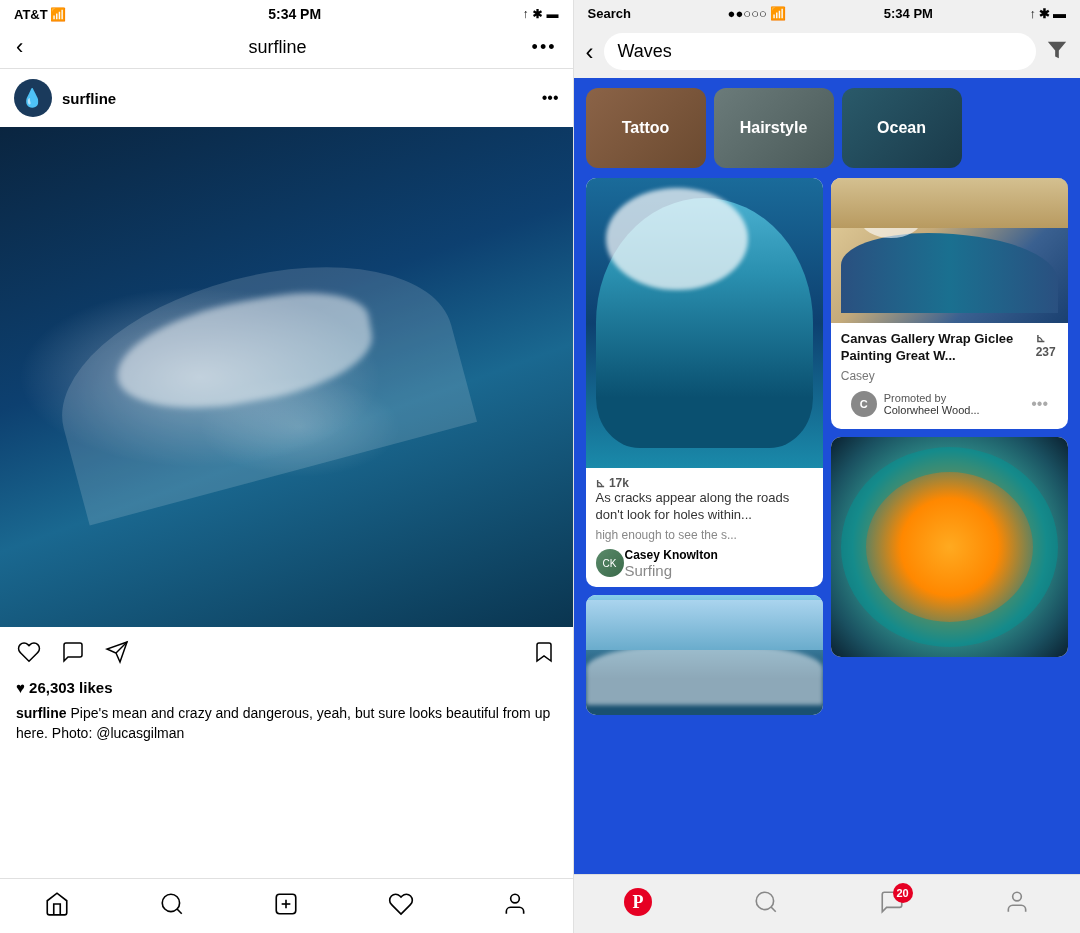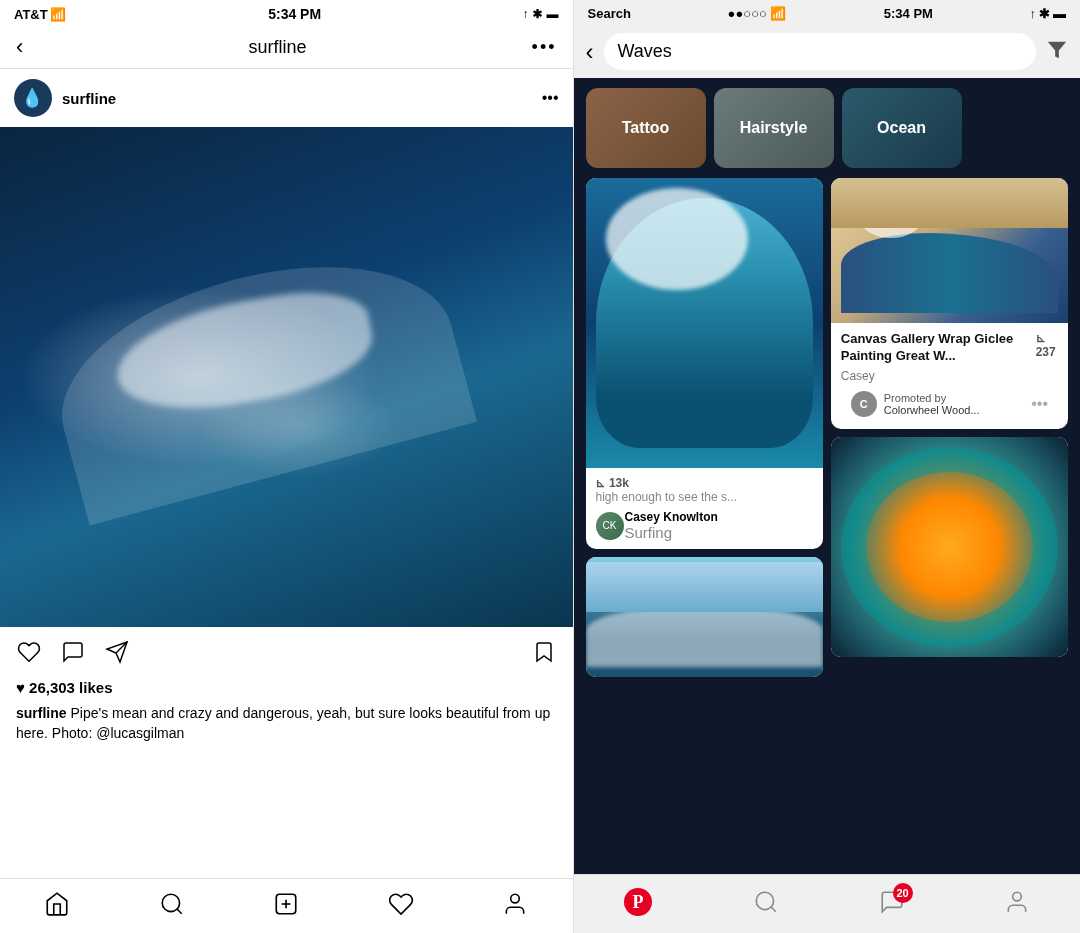--- a/index.html
+++ b/index.html
@@ -176,21 +176,21 @@
       align-items: center;
       justify-content: center;
       cursor: pointer;
       position: relative;
     }
 
     
     .right-panel {
       width: 606px;
       height: 933px;
-      background: #0f172a;
+      background: #1d4ed8;
       display: flex;
       flex-direction: column;
       overflow: hidden;
     }
 
     .right-status-bar {
       display: flex;
       justify-content: space-between;
       align-items: center;
       padding: 6px 14px 4px;
@@ -624,21 +624,22 @@
   <div class="pinterest-grid">
 
     <div class="grid-col">
 
       <div class="pin-card">
         <div class="pin-image-wave1">
           <div class="pin-wave-shape"></div>
           <div class="pin-wave-foam"></div>
         </div>
         <div class="pin-description">
-          <div class="pin-save-count">⊾ 13k</div>
+          <div class="pin-save-count">⊾ 17k</div>
+          <div class="pin-desc-text">As cracks appear along the roads don't look for holes within...</div>
           <div class="pin-subtext">high enough to see the s...</div>
           <div class="pin-user-row">
             <div class="pin-user-avatar">CK</div>
             <div class="pin-user-info">
               <span class="pin-user-name">Casey Knowlton</span>
               <span class="pin-user-board">Surfing</span>
             </div>
           </div>
         </div>
       </div>

